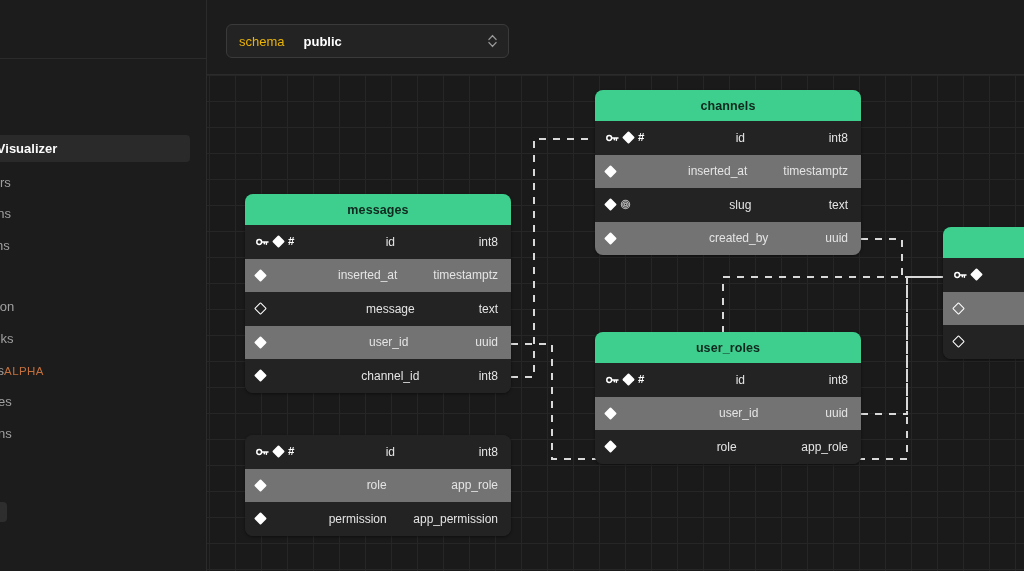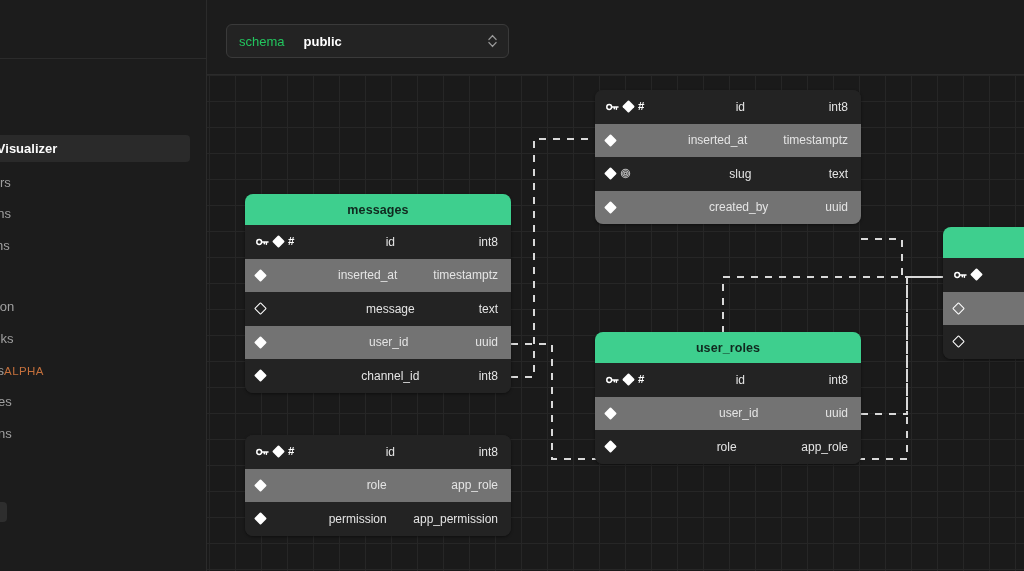--- a/index.html
+++ b/index.html
@@ -70,21 +70,21 @@
   #schema-select {
     position: absolute; left: 19px; top: 24px;
     width: 283px; height: 34px;
     background: #232323;
     border: 1px solid #3a3a3a;
     border-radius: 6px;
     display: flex; align-items: center;
     padding: 0 12px;
     cursor: pointer;
   }
-  #schema-select-prefix { font-size: 13px; color: #22c55e; }
+  #schema-select-prefix { font-size: 13px; color: #eab308; }
   #schema-select-value { font-size: 13px; color: #ffffff; font-weight: 700; margin-left: 19px; }
   #schema-chevrons {
     position: absolute; right: 10px; top: 50%;
     transform: translateY(-50%);
     width: 11px; height: 16px;
   }
 
   
   #canvas {
     position: absolute; left: 0; top: 75px;
@@ -273,20 +273,23 @@
             </div>
             <div class="node-row">
               <span class="row-icons">
                 <span class="ic ic-diamond"></span>
               </span>
               <span class="col-name">channel_id</span>
               <span class="col-type">int8</span>
             </div>
           </div>
           <div class="node" style="left: 388px; top: 15px; width: 266px;">
+            <div class="node-header">
+              <span class="node-title">channels</span>
+            </div>
             <div class="node-row">
               <span class="row-icons">
                 <svg class="ic ic-key" viewBox="0 0 13 10">
                   <circle cx="3.2" cy="5" r="2.4" fill="none" stroke="#ffffff" stroke-width="1.5"></circle>
                   <path d="M5.7 5 H12 M10.4 5 V7.3 M8.3 5 V6.8" fill="none" stroke="#ffffff" stroke-width="1.5" stroke-linecap="round"></path>
                 </svg>
                 <span class="ic ic-diamond"></span>
                 <span class="ic ic-hash">#</span>
               </span>
               <span class="col-name">id</span>

